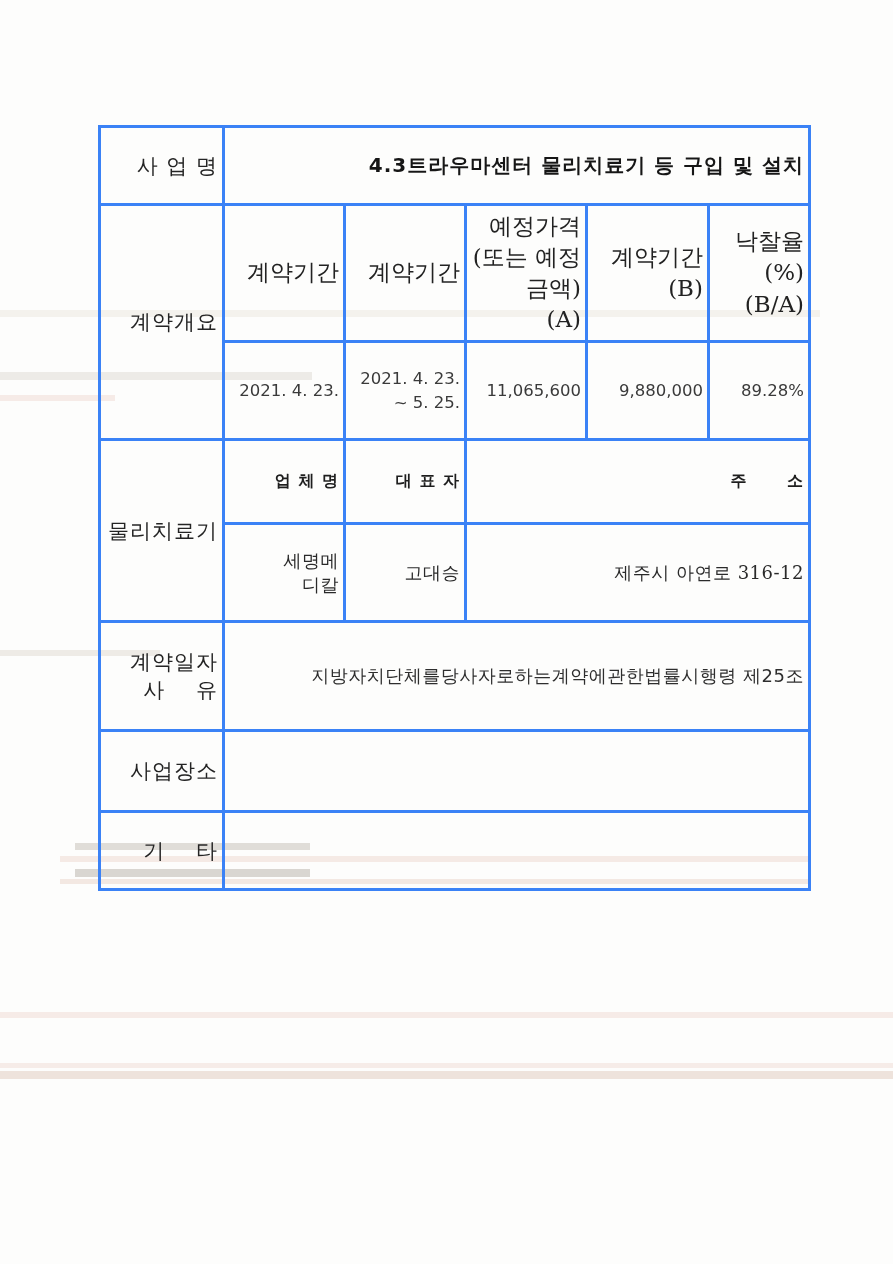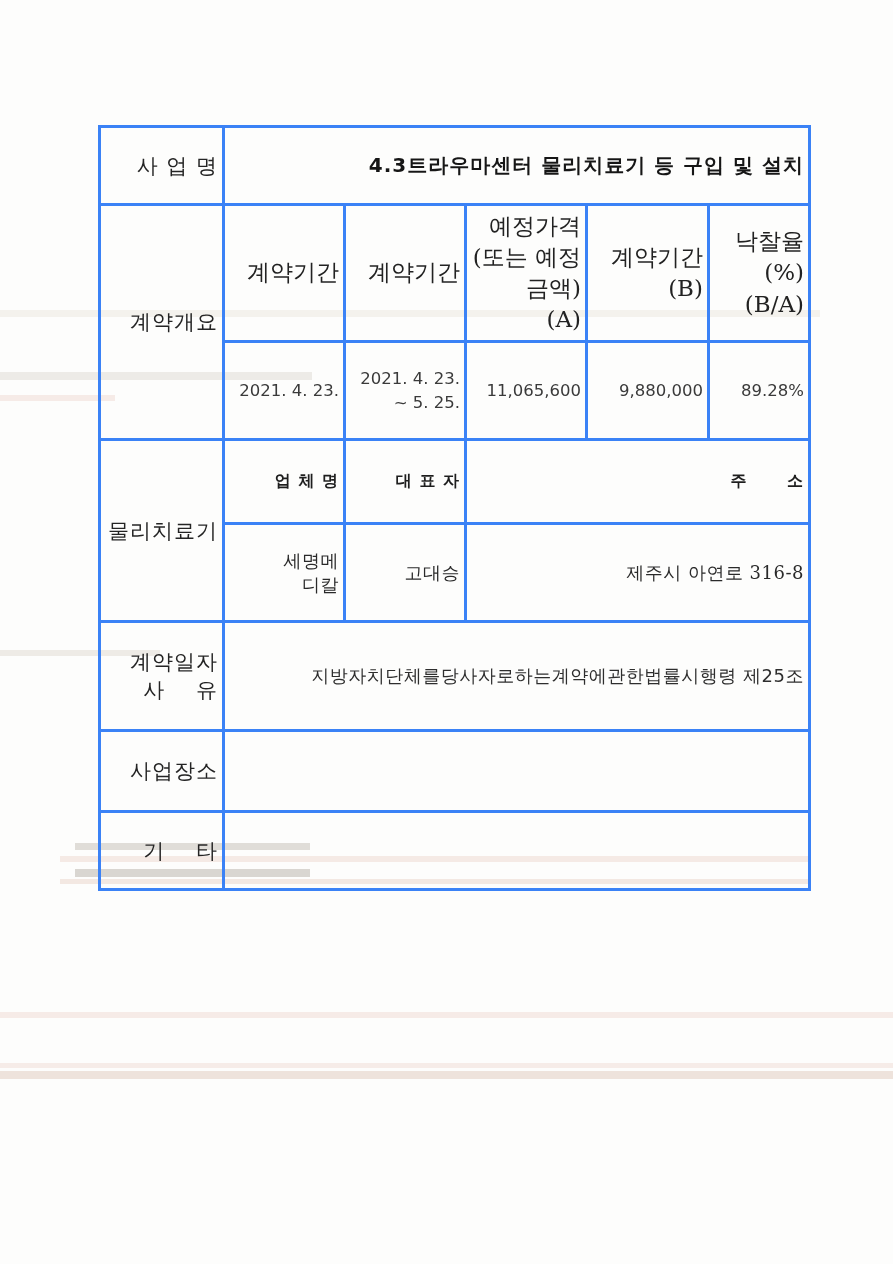--- a/index.html
+++ b/index.html
@@ -167,21 +167,21 @@
   <tr class="r4">
     <td class="label-cell" rowspan="2">물리치료기</td>
     <td class="hdr-party">업 체 명</td>
     <td class="hdr-party">대 표 자</td>
     <td class="hdr-party" colspan="3">주      소</td>
   </tr>
 
   <tr class="r5">
     <td class="val-serif">세명메디칼</td>
     <td class="val-serif">고대승</td>
-    <td class="val-serif" colspan="3">제주시 아연로 316-8</td>
+    <td class="val-serif" colspan="3">제주시 아연로 316-12</td>
   </tr>
 
   <tr class="r6">
     <td class="label-cell">계약일자
 사    유</td>
     <td class="reason-cell" colspan="5">지방자치단체를당사자로하는계약에관한법률시행령 제25조</td>
   </tr>
 
   <tr class="r7">
     <td class="label-cell">사업장소</td>

